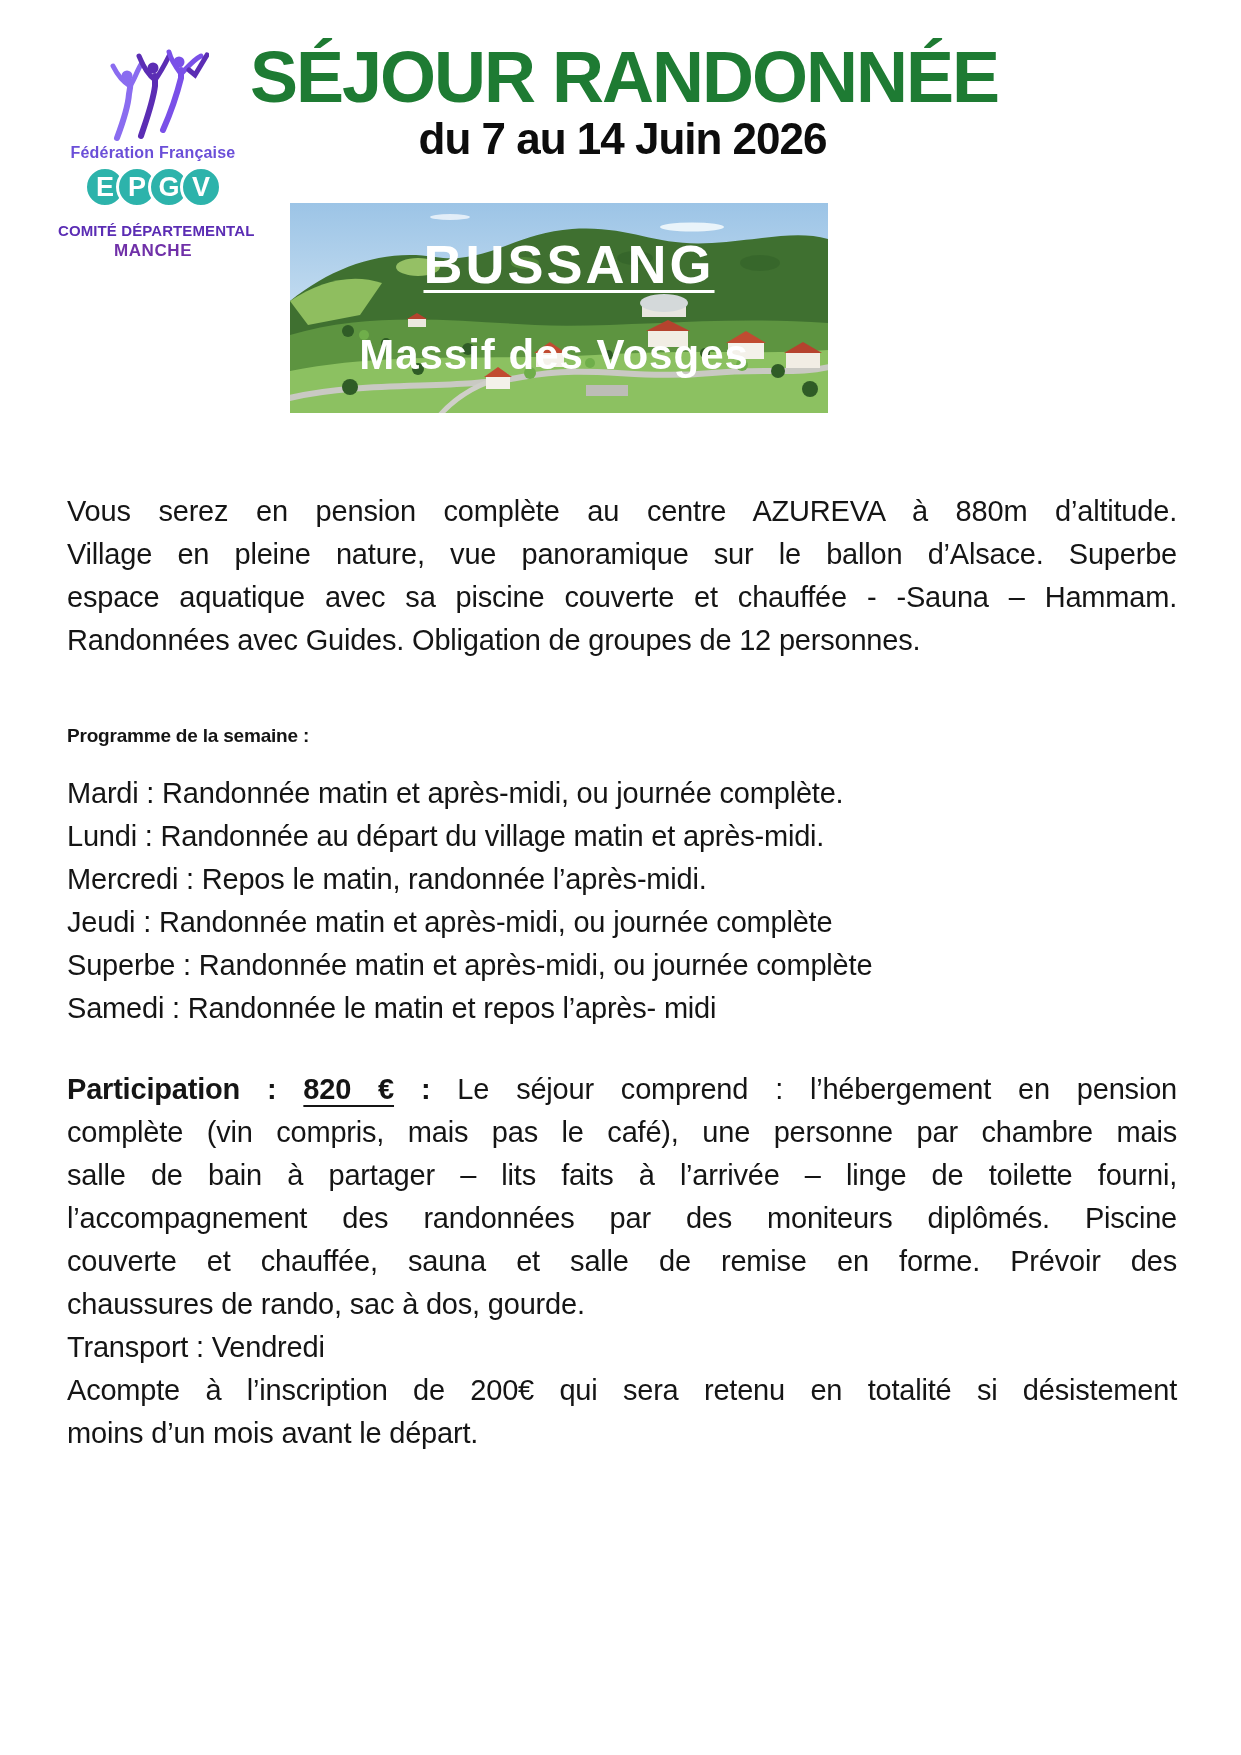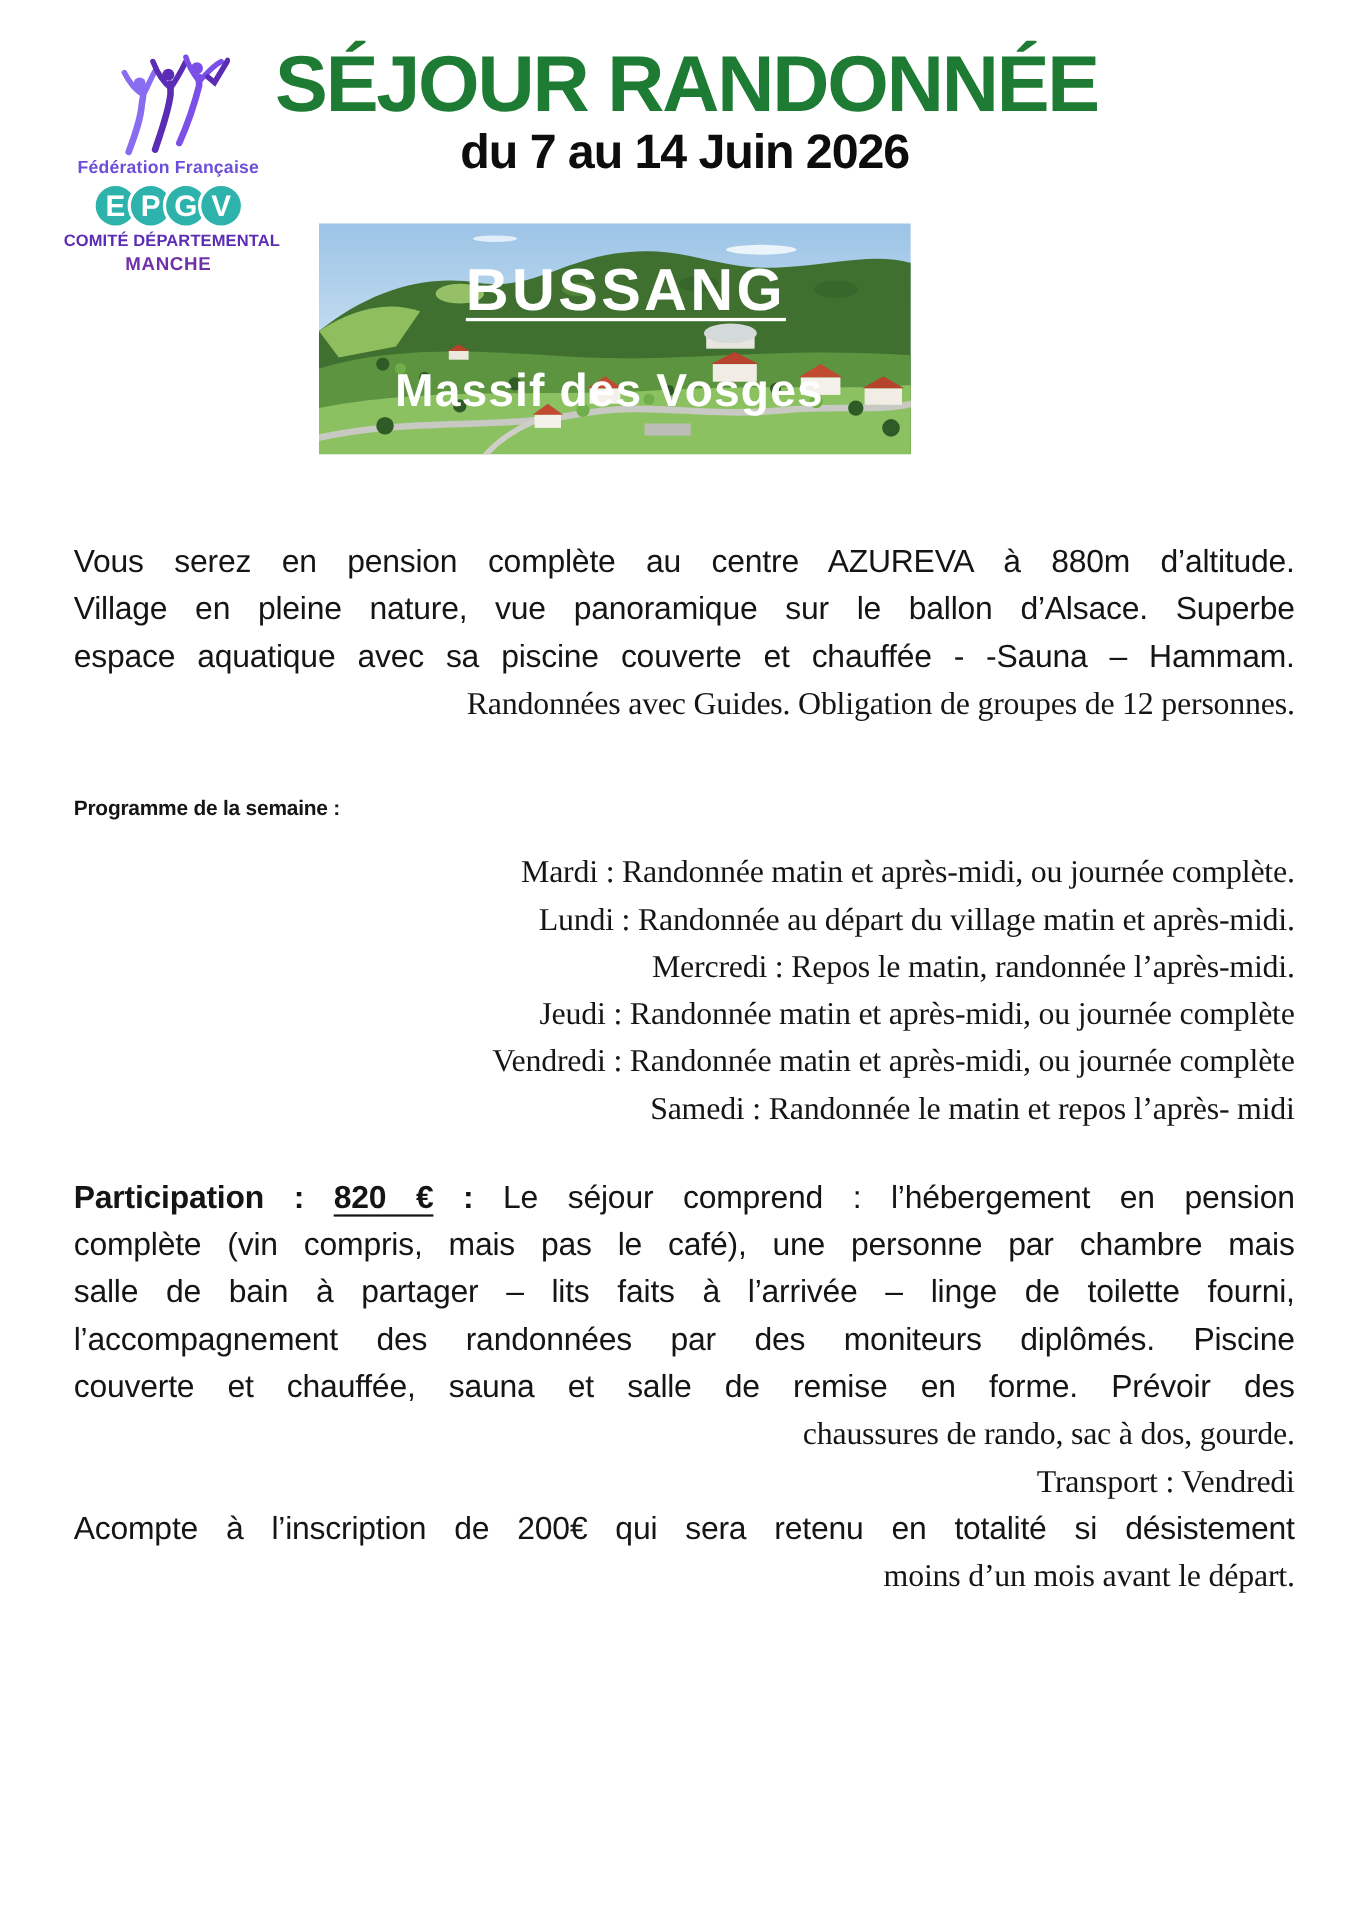--- a/index.html
+++ b/index.html
@@ -23,21 +23,21 @@
   }
   .epgv-row { margin-top: 4px; display: flex; justify-content: center; }
   .bubble {
     width: 42px; height: 42px; border-radius: 50%;
     background: #2db3ab; border: 3px solid #ffffff;
     color: #ffffff; font-weight: bold; font-size: 27px;
     display: flex; align-items: center; justify-content: center;
     margin: 0 -5px; box-sizing: border-box;
   }
   .comite {
-    margin-top: 3px; font-size: 15px; font-weight: bold;
+    margin-top: 14px; font-size: 15px; font-weight: bold;
     color: #5b2db4; white-space: nowrap; letter-spacing: 0.1px;
   }
   .manche {
     margin-top: 2px; font-size: 17px; font-weight: bold;
     color: #7030a8; letter-spacing: 0.6px;
   }
 
   
   .title-block { position: absolute; left: 250px; top: 38px; width: 745px; text-align: center; }
   .title {
@@ -61,21 +61,21 @@
     position: absolute; left: 0; right: 10px; top: 128px; text-align: center;
     color: #ffffff; font-size: 42px; font-weight: bold; letter-spacing: 1px;
   }
 
   
   .body-text {
     position: absolute; left: 67px; top: 490px; width: 1110px;
     font-size: 29px; line-height: 43px; color: #151515; letter-spacing: -0.2px;
   }
   .jline { text-align: justify; text-align-last: justify; }
-  .jlast { text-align: right; font-family: Liberation Serif, serif; }
+  .jlast { text-align: left; }
   .intro { margin-bottom: 52px; }
   .prog-head { margin: 0 0 15px 0; font-size: 19px; line-height: 43px; font-weight: bold; }
   .partic { margin-top: 38px; }
   .u { text-decoration: underline; text-decoration-thickness: 2px; text-underline-offset: 6px; }
   strong { font-weight: bold; }
 </style>
 </head>
 <body>
 
 <div class="page">
@@ -183,21 +183,21 @@
       <div class="jlast">Randonnées avec Guides. Obligation de groupes de 12 personnes.</div>
     </section>
 
     <h2 class="prog-head">Programme de la semaine :</h2>
 
     <section>
       <div class="jlast">Mardi : Randonnée matin et après-midi, ou journée complète.</div>
       <div class="jlast">Lundi : Randonnée au départ du village matin et après-midi.</div>
       <div class="jlast">Mercredi : Repos le matin, randonnée l’après-midi.</div>
       <div class="jlast">Jeudi : Randonnée matin et après-midi, ou journée complète</div>
-      <div class="jlast">Vendredi : Randonnée matin et après-midi, ou journée complète</div>
+      <div class="jlast">Superbe : Randonnée matin et après-midi, ou journée complète</div>
       <div class="jlast">Samedi : Randonnée le matin et repos l’après- midi</div>
     </section>
 
     <section class="partic">
       <div class="jline"><strong>Participation : </strong><strong class="u">820 €</strong><strong> : </strong><span>Le séjour comprend : l’hébergement en pension</span></div>
       <div class="jline">complète (vin compris, mais pas le café), une personne par chambre mais</div>
       <div class="jline">salle de bain à partager – lits faits à l’arrivée – linge de toilette fourni,</div>
       <div class="jline">l’accompagnement des randonnées par des moniteurs diplômés. Piscine</div>
       <div class="jline">couverte et chauffée, sauna et salle de remise en forme. Prévoir des</div>
       <div class="jlast">chaussures de rando, sac à dos, gourde.</div>

